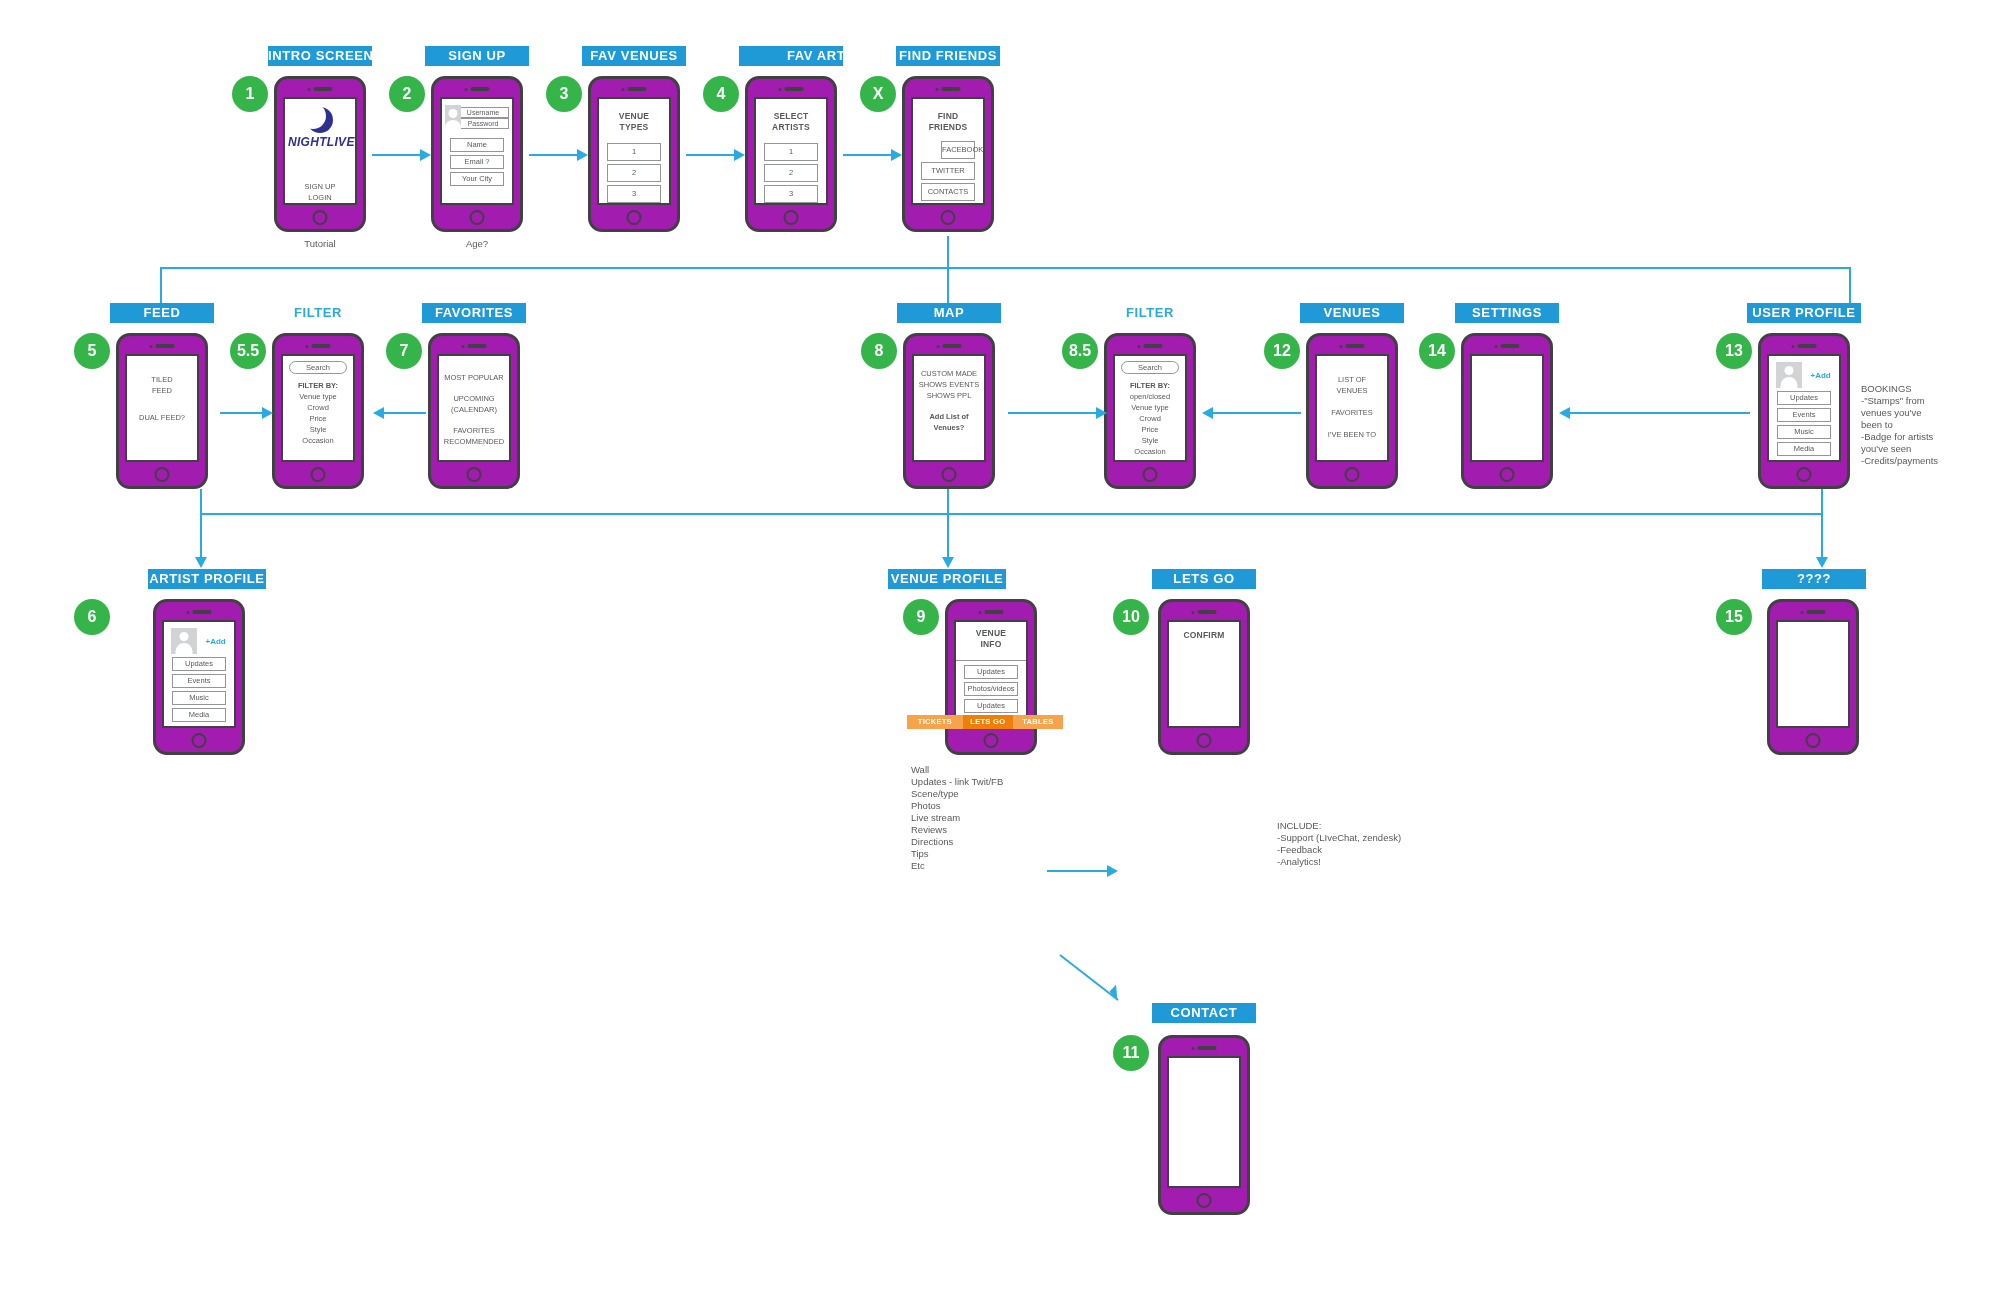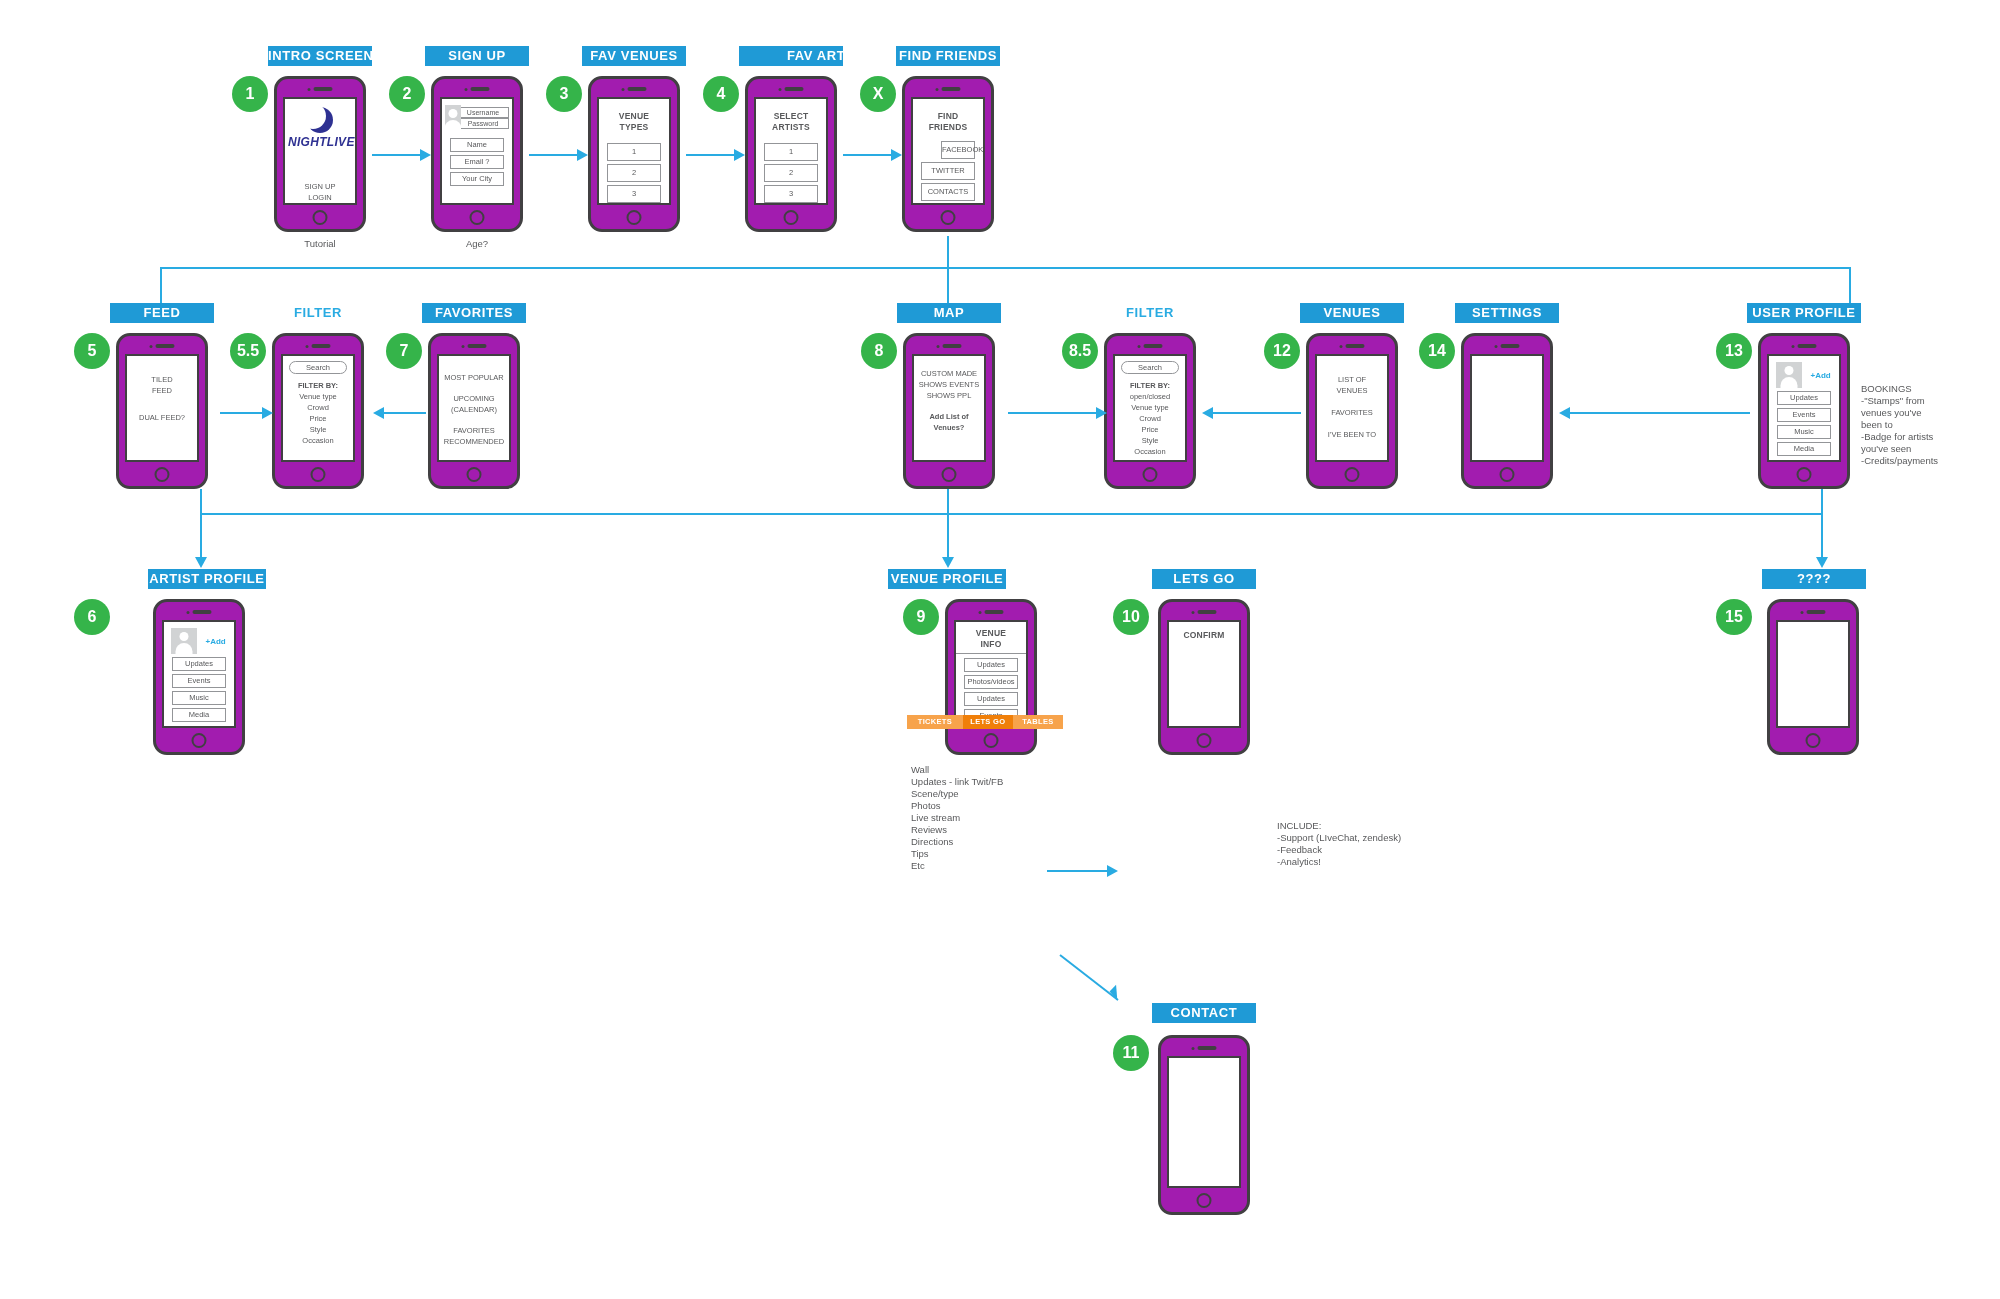--- a/index.html
+++ b/index.html
@@ -450,21 +450,21 @@
 
   <div class="chip" style="left:888px; top:569px; width:118px;">VENUE PROFILE</div>
   <div class="badge" style="left:903px; top:599px;">9</div>
   <div class="phone" style="left:945px; top:599px; height:156px;">
     <div class="speaker">
         <span class="dot"></span>
         <span class="bar"></span>
       </div>
     <div class="screen">
       <div class="sc-title" style="margin-top:2px;">VENUE</div>
-      <div class="sc-title" style="padding-bottom:3px; border-bottom:1px solid #939598; margin:0 -3px 4px -3px;">INFO</div>
+      <div class="sc-title" style="padding-bottom:10px; border-bottom:1px solid #939598; margin:0 -3px 4px -3px;">INFO</div>
       <div class="box">Updates</div>
       <div class="box">Photos/videos</div>
       <div class="box">Updates</div>
       <div class="box">Events</div>
     </div>
     <div class="home"></div>
   </div>
   <div class="orange-bar" style="left:907px; top:715px; width:156px;">
     <div class="ob light" style="width:60px;">TICKETS</div>
     <div class="ob dark" style="width:54px;">LETS GO</div>

